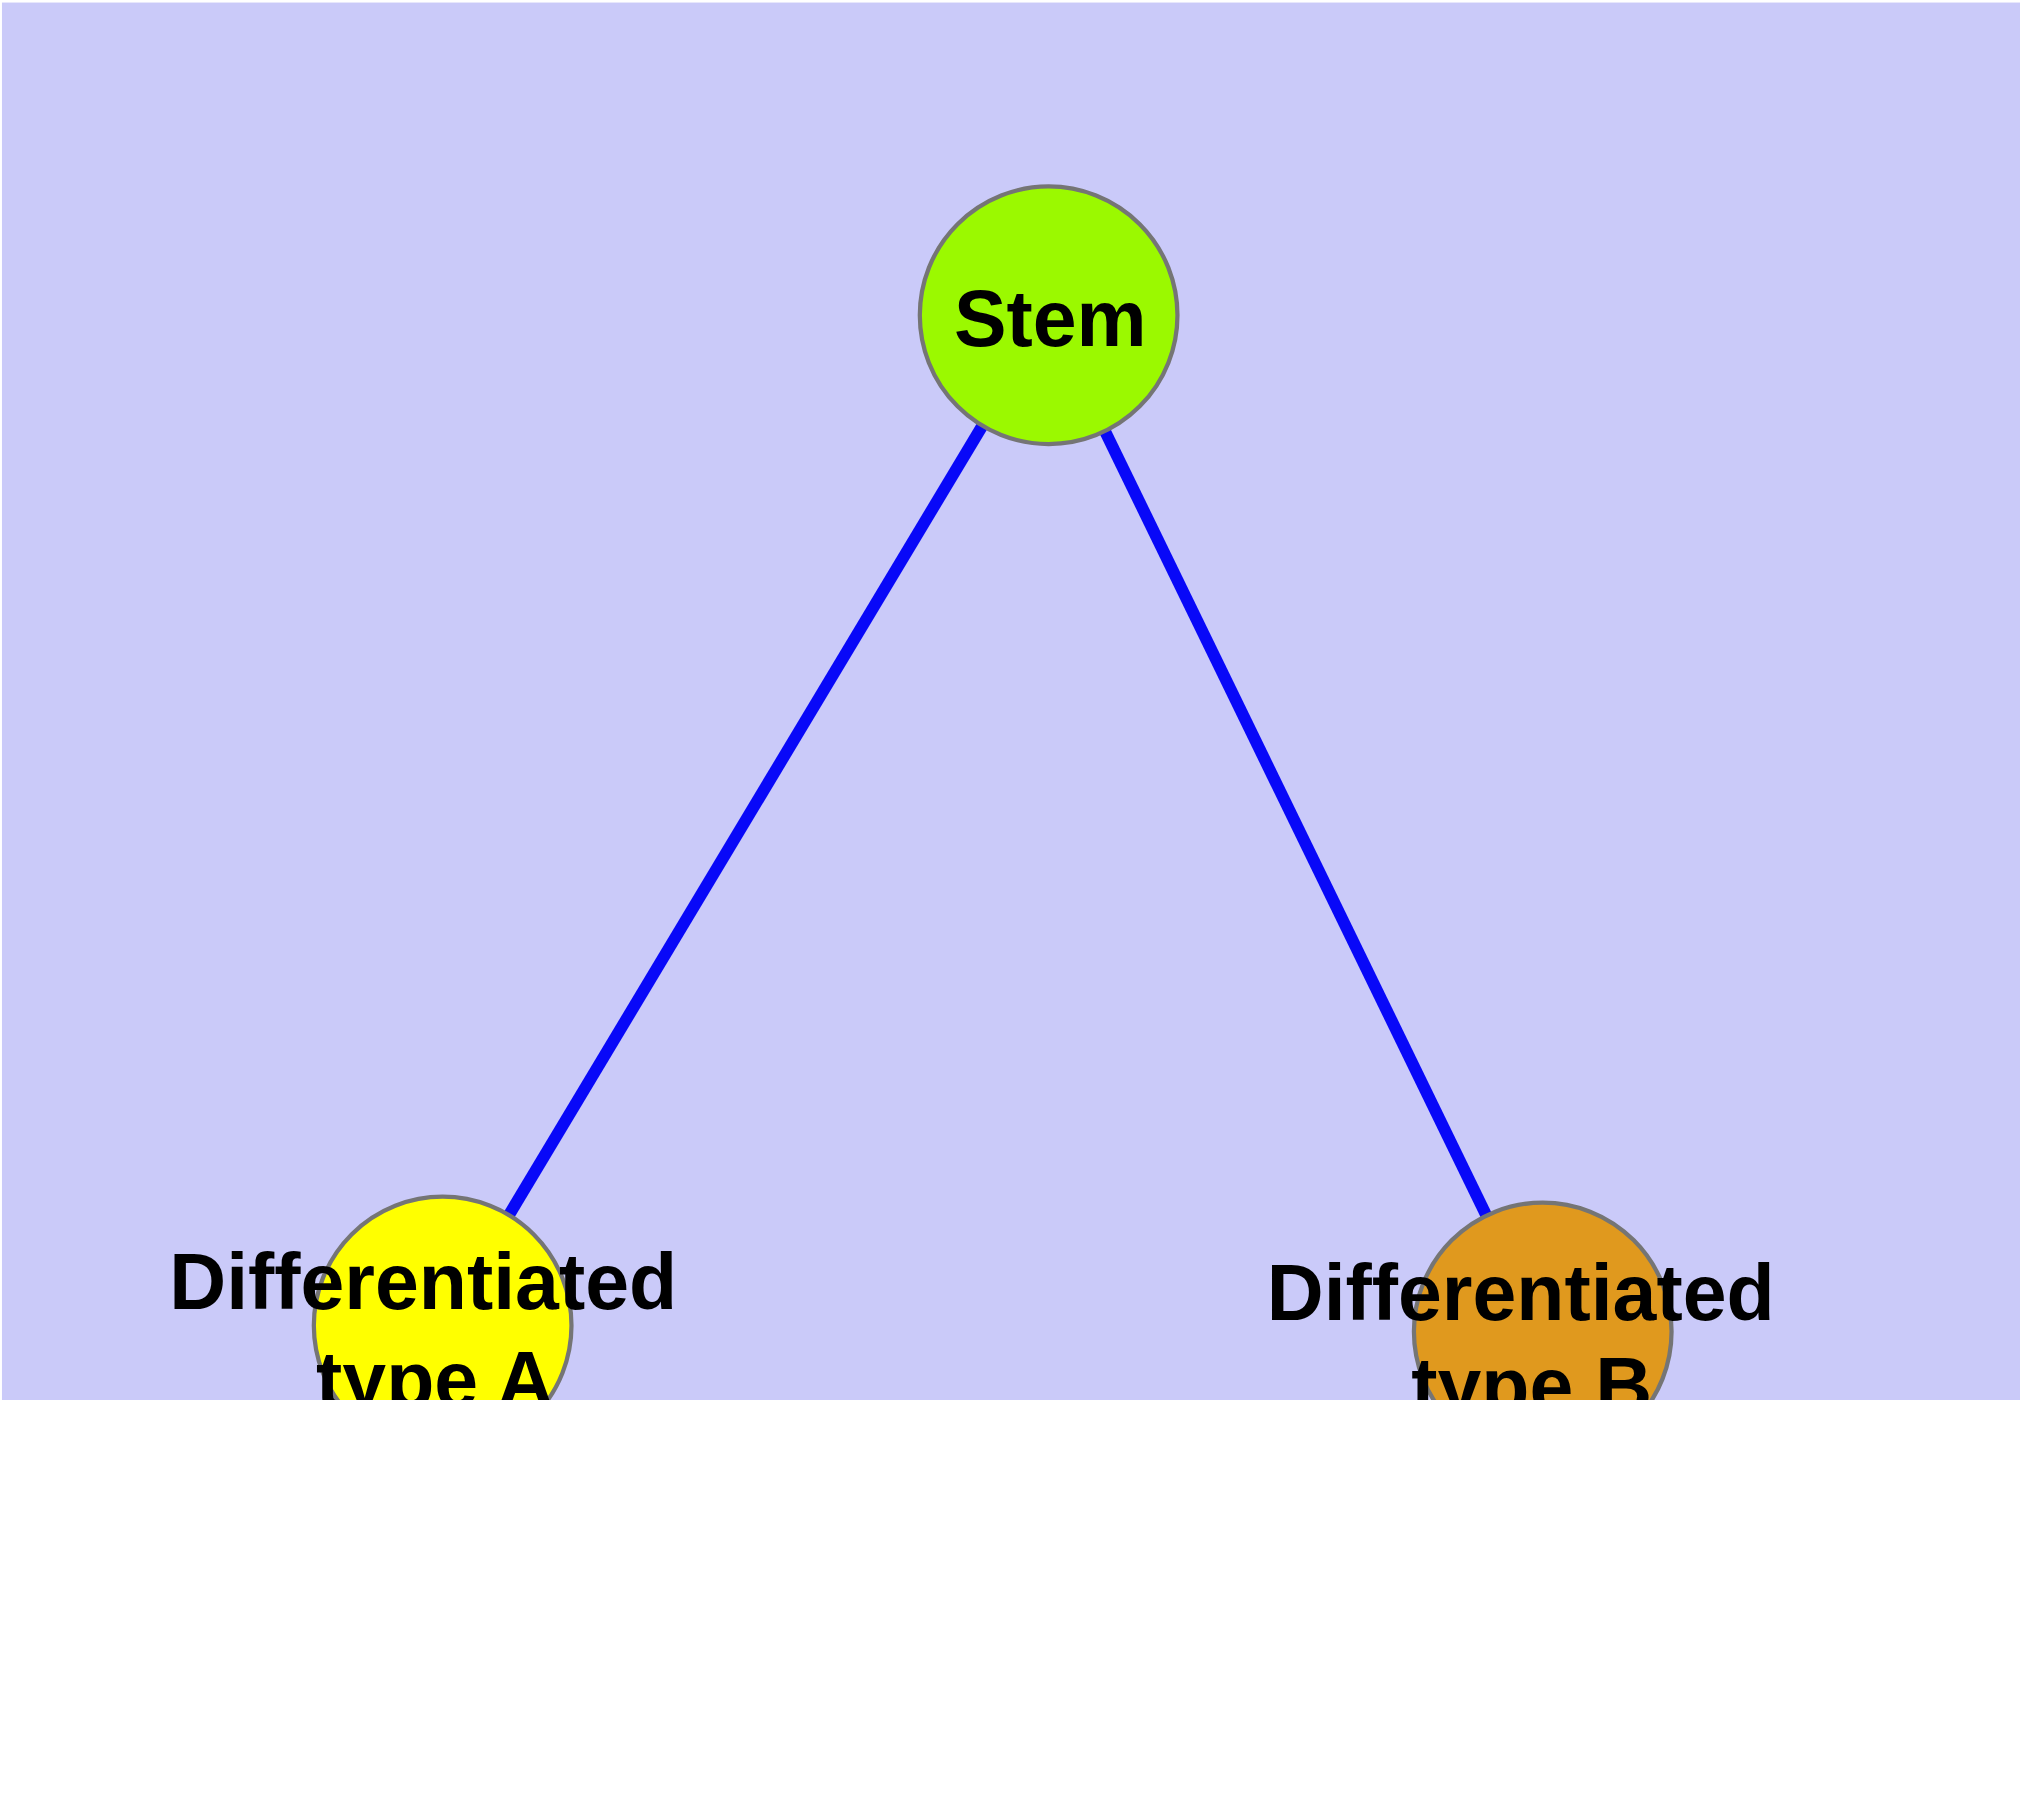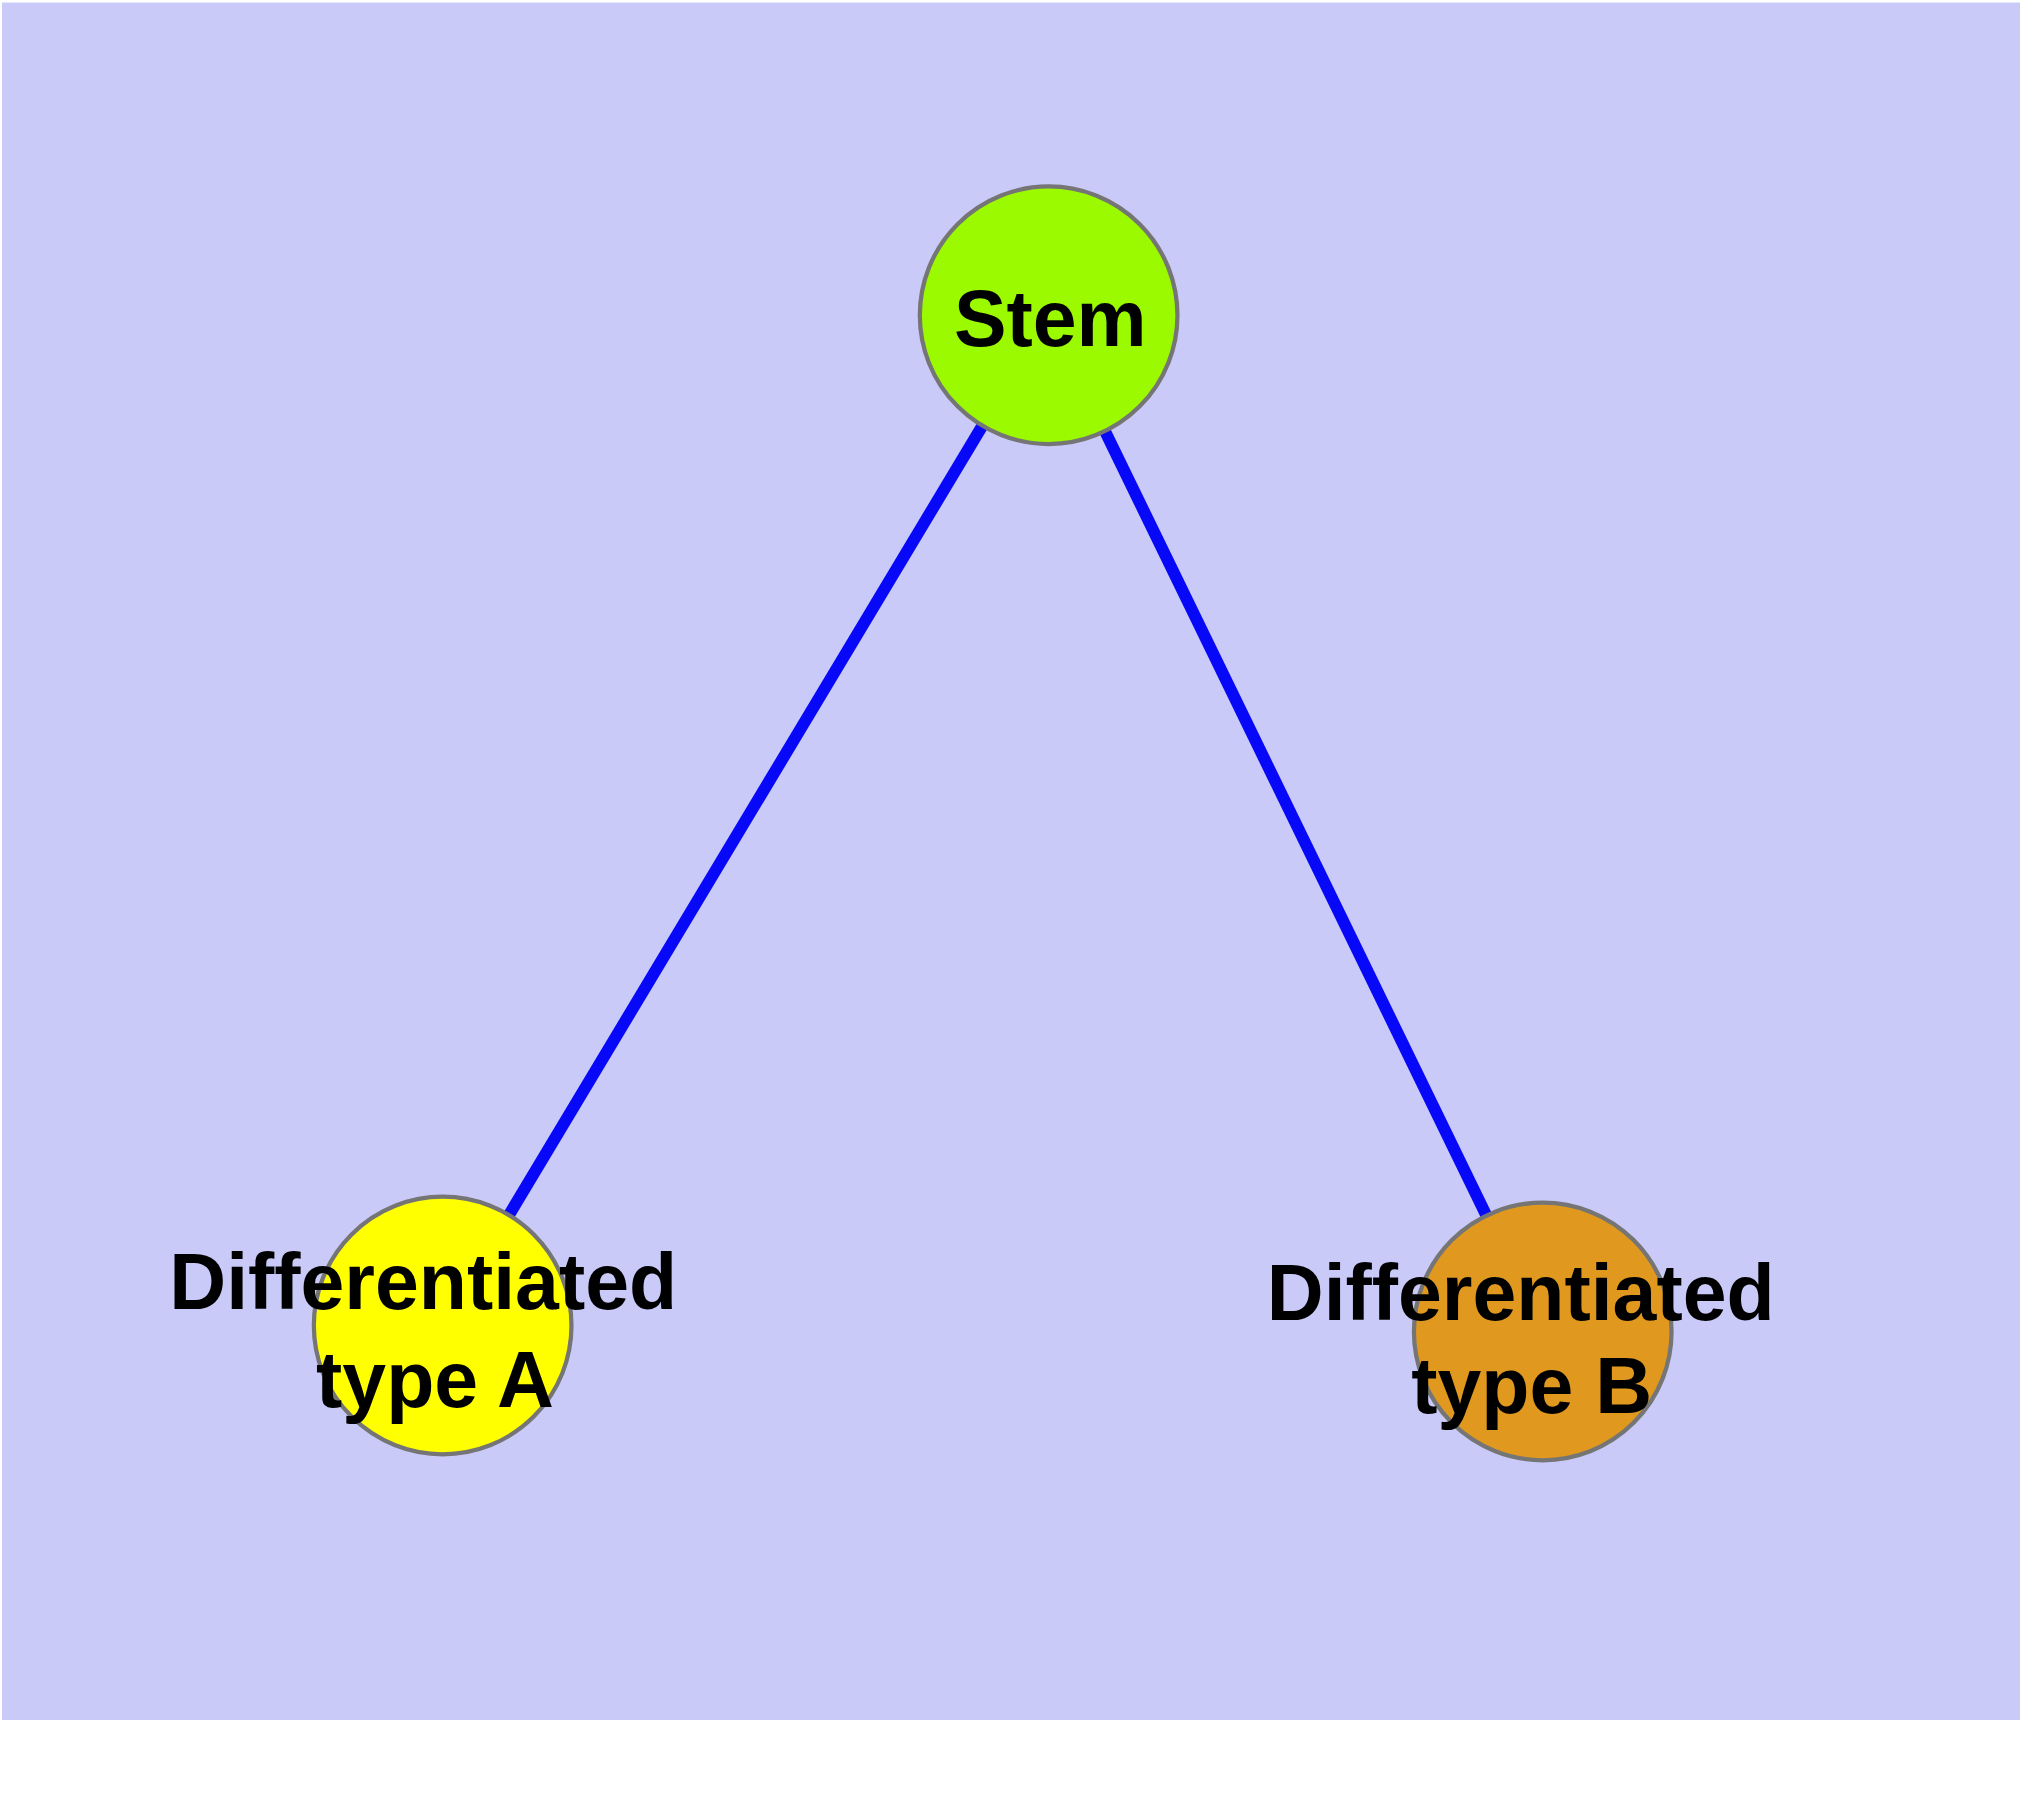--- a/index.html
+++ b/index.html
@@ -2,21 +2,21 @@
 <html style="font-size:13.6px"><head>
 <meta charset="utf-8">
 <style>
   html, body {
     margin: 0;
     padding: 0;
     background: #ffffff;
   }
   .figure-wrap {
     width: 2021px;
-    height: 1720px;
+    height: 1400px;
     position: relative;
   }
   svg {
     display: block;
   }
   .node-circle {
     stroke-width: 5px;
   }
   .edge-line {
     stroke-width: 14px;

